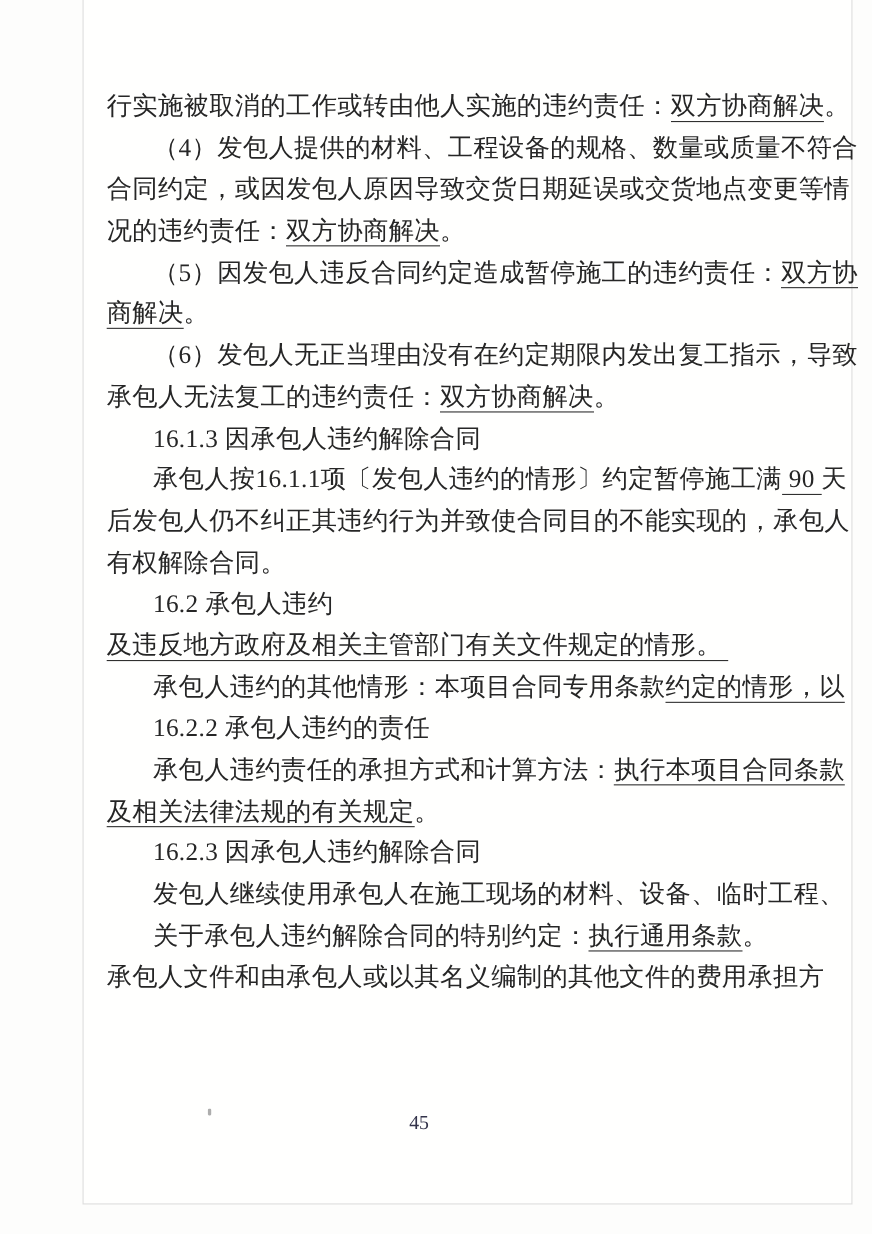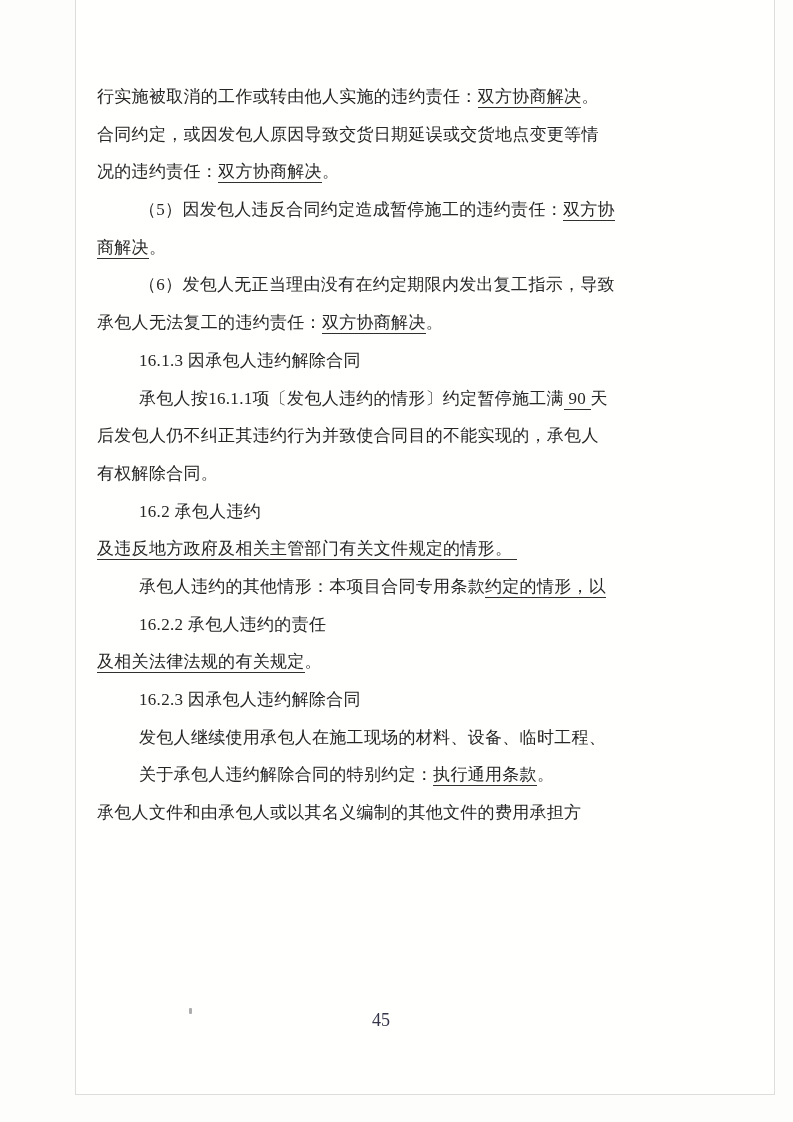--- a/index.html
+++ b/index.html
@@ -12,21 +12,21 @@
   .scan-frame{
     position:absolute;left:75px;top:-8px;width:698px;height:1101px;
     border:1px solid #dddddd;
     background:#fffffe;
   }
   .content{
     position:absolute;left:97px;top:78px;width:600px;
   }
   .line{
     height:37.7px;line-height:37.7px;
-    font-size:17px;white-space:nowrap;letter-spacing:0.3px;
+    font-size:23px;white-space:nowrap;letter-spacing:0.3px;
   }
   .indent{padding-left:42px;}
   .bold{font-weight:normal;}
   .u{
     border-bottom:1.6px solid #303030;
     padding-bottom:1px;
   }
   .blank{
     display:inline-block;text-align:center;vertical-align:baseline;
   }
@@ -40,34 +40,36 @@
     background:#6a6a6a;opacity:.55;border-radius:1px;
   }
 </style>
 </head>
 <body>
 
 <div class="scan-frame"></div>
 
 <div class="content" id="doc-content">
     <div class="line"><span>行实施被取消的工作或转由他人实施的违约责任：</span><span class="u">双方协商解决</span><span>。</span></div>
+    <div class="line indent"><span>（4）发包人提供的材料、工程设备的规格、数量或质量不符合</span></div>
     <div class="line"><span>合同约定，或因发包人原因导致交货日期延误或交货地点变更等情</span></div>
     <div class="line"><span>况的违约责任：</span><span class="u">双方协商解决</span><span>。</span></div>
     <div class="line indent"><span>（5）因发包人违反合同约定造成暂停施工的违约责任：</span><span class="u">双方协</span></div>
     <div class="line"><span class="u">商解决</span><span>。</span></div>
     <div class="line indent"><span>（6）发包人无正当理由没有在约定期限内发出复工指示，导致</span></div>
     <div class="line"><span>承包人无法复工的违约责任：</span><span class="u">双方协商解决</span><span>。</span></div>
     <div class="line indent"><span>16.1.3 因承包人违约解除合同</span></div>
     <div class="line indent"><span>承包人按16.1.1项〔发包人违约的情形〕约定暂停施工满</span><span class="u">&nbsp;90&nbsp;</span><span>天</span></div>
     <div class="line"><span>后发包人仍不纠正其违约行为并致使合同目的不能实现的，承包人</span></div>
     <div class="line"><span>有权解除合同。</span></div>
     <div class="line indent bold"><span>16.2 承包人违约</span></div>
     <div class="line"><span class="u">及违反地方政府及相关主管部门有关文件规定的情形。&nbsp;</span></div>
     <div class="line indent"><span>承包人违约的其他情形：本项目合同专用条款</span><span class="u">约定的情形，以</span></div>
     <div class="line indent"><span>16.2.2 承包人违约的责任</span></div>
+    <div class="line indent"><span>承包人违约责任的承担方式和计算方法：</span><span class="u">执行本项目合同条款</span></div>
     <div class="line"><span class="u">及相关法律法规的有关规定</span><span>。</span></div>
     <div class="line indent"><span>16.2.3 因承包人违约解除合同</span></div>
     <div class="line indent"><span>发包人继续使用承包人在施工现场的材料、设备、临时工程、</span></div>
     <div class="line indent"><span>关于承包人违约解除合同的特别约定：</span><span class="u">执行通用条款</span><span>。</span></div>
     <div class="line"><span>承包人文件和由承包人或以其名义编制的其他文件的费用承担方</span></div>
   </div>
 
 <div class="speck"></div>
 
 <div class="footer">45</div>

